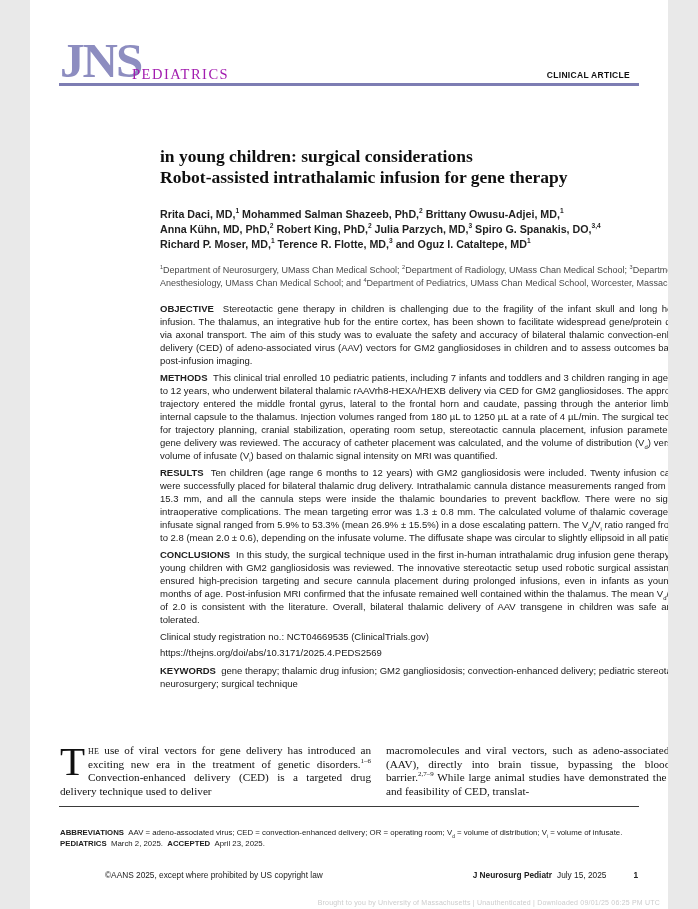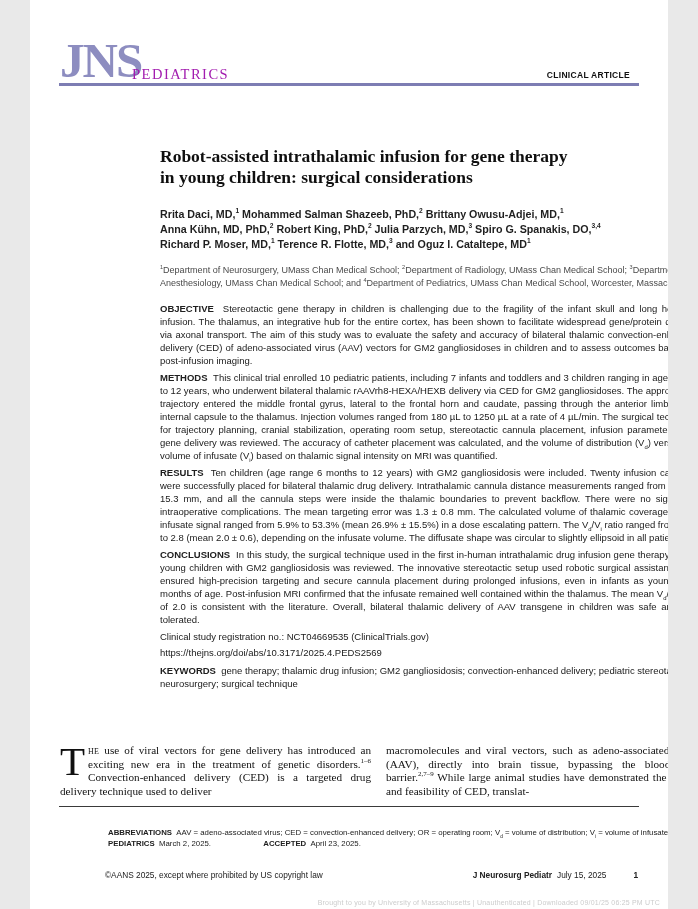--- a/index.html
+++ b/index.html
@@ -78,21 +78,21 @@
 
   
   .foot-rule{
     position:absolute;left:29px;right:29px;top:806px;
     border-top:1.3px solid #3a3a3a;
   }
   .footnotes{
     position:absolute;left:30px;width:640px;top:828px;
     font-size:7.8px;line-height:10.6px;color:#202020;
   }
-  .footnotes b{font-weight:bold;margin-left:48px;}
+  .footnotes b{font-weight:bold;}
   .footer-row{
     position:absolute;left:30px;right:30px;top:870px;
     display:flex;justify-content:space-between;align-items:baseline;
     font-size:8.3px;color:#202020;padding-left:45px;
   }
   .footer-right{display:flex;align-items:baseline;}
   .page-num{font-weight:bold;margin-left:27px;}
   .watermark{
     position:absolute;right:8px;top:899px;
     font-size:7px;color:var(--watermark);letter-spacing:.2px;
@@ -103,22 +103,22 @@
 
 <div class="page">
 
   <div class="logo-jns">JNS</div>
   <div class="logo-sub">PEDIATRICS</div>
   <div class="article-type">CLINICAL ARTICLE</div>
   <div class="header-rule"></div>
 
   <div class="front">
     <h1 class="title">
+      <span>in young children: surgical considerations</span>
       <span>Robot-assisted intrathalamic infusion for gene therapy</span>
-      <span>in young children: surgical considerations</span>
     </h1>
 
     <div class="authors">
       <span>Rrita Daci, MD,<sup>1</sup> Mohammed Salman Shazeeb, PhD,<sup>2</sup> Brittany Owusu-Adjei, MD,<sup>1</sup></span>
       <span>Anna Kühn, MD, PhD,<sup>2</sup> Robert King, PhD,<sup>2</sup> Julia Parzych, MD,<sup>3</sup> Spiro G. Spanakis, DO,<sup>3,4</sup></span>
       <span>Richard P. Moser, MD,<sup>1</sup> Terence R. Flotte, MD,<sup>3</sup> and Oguz I. Cataltepe, MD<sup>1</sup></span>
     </div>
 
     <div class="affiliations"><sup>1</sup>Department of Neurosurgery, UMass Chan Medical School; <sup>2</sup>Department of Radiology, UMass Chan Medical School; <sup>3</sup>Department of Anesthesiology, UMass Chan Medical School; and <sup>4</sup>Department of Pediatrics, UMass Chan Medical School, Worcester, Massachusetts</div>
 

